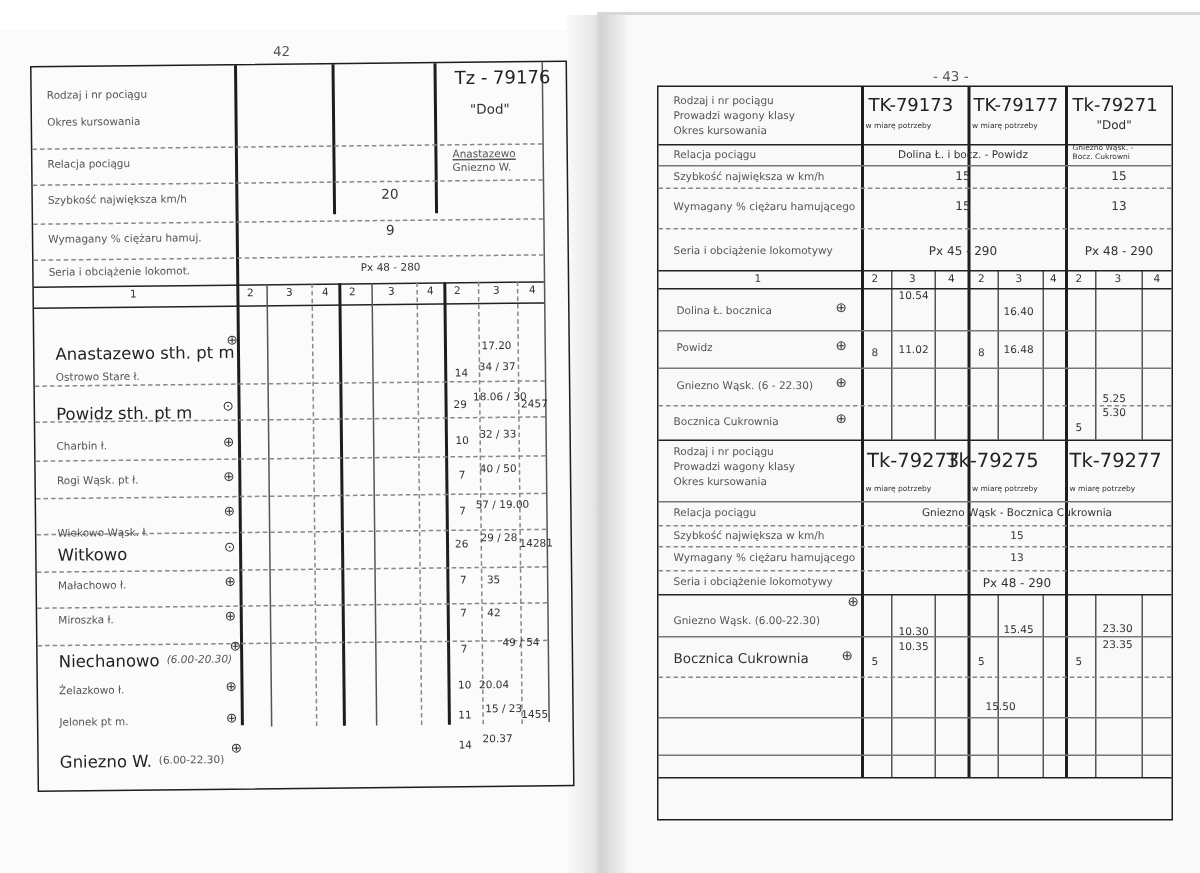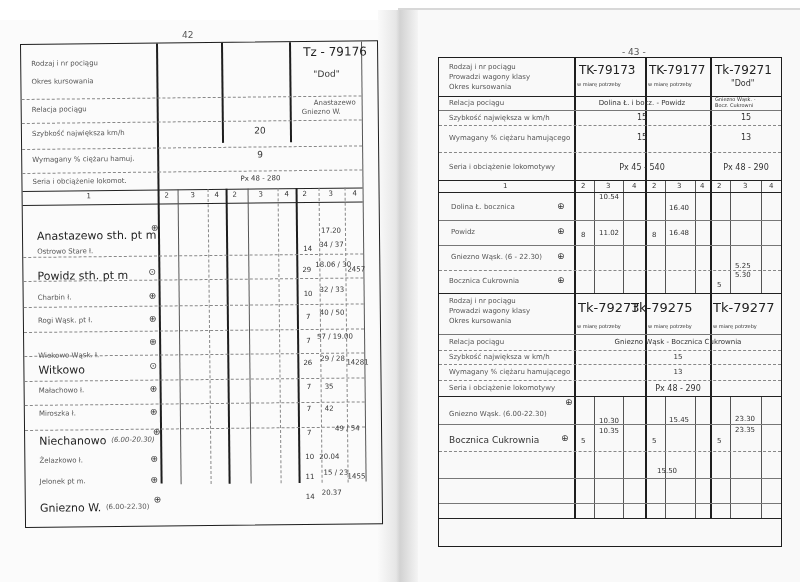--- a/index.html
+++ b/index.html
@@ -55,21 +55,21 @@
 
   <div class="txt st" style="left:10px;top:16px;">Rodzaj i nr pociągu</div>
   <div class="txt st" style="left:10px;top:34px;">Okres kursowania</div>
   <div class="txt st" style="left:10px;top:62px;">Relacja pociągu</div>
   <div class="txt st" style="left:10px;top:86px;">Szybkość największa km/h</div>
   <div class="txt st" style="left:10px;top:112px;">Wymagany % ciężaru hamuj.</div>
   <div class="txt st" style="left:10px;top:134px;">Seria i obciążenie lokomot.</div>
 
   <div class="txt train" style="left:282px;top:4px;">Tz - 79176</div>
   <div class="txt" style="left:292px;top:28px;font-size:9px;">"Dod"</div>
-  <div class="txt st" style="left:292px;top:58px;">Anastazewo</div>
+  <div class="txt st" style="left:280px;top:58px;text-decoration:underline;">Anastazewo</div>
   <div class="txt st" style="left:280px;top:67px;">Gniezno W.</div>
   <div class="txt center" style="left:136px;width:204px;top:84px;font-size:9px;">20</div>
   <div class="txt center" style="left:136px;width:204px;top:108px;font-size:9px;">9</div>
   <div class="txt center" style="left:136px;width:204px;top:133px;font-size:7px;">Px 48 - 280</div>
 
   <div class="txt num" style="left:64px;top:149px;">1</div>
   <div class="txt num" style="left:142px;top:149px;">2</div>
   <div class="txt num" style="left:168px;top:149px;">3</div>
   <div class="txt num" style="left:192px;top:149px;">4</div>
   <div class="txt num" style="left:210px;top:149px;">2</div>
@@ -198,21 +198,21 @@
   <div class="txt train" style="left:276px;top:6px;">Tk-79271</div>
   <div class="txt" style="left:292px;top:22px;font-size:8px;">"Dod"</div>
 
   <div class="txt center" style="left:136px;width:134px;top:42px;font-size:7px;">Dolina Ł. i bocz. - Powidz</div>
   <div class="txt" style="left:276px;top:39px;font-size:5px;">Gniezno Wąsk. -</div>
   <div class="txt" style="left:276px;top:45px;font-size:5px;">Bocz. Cukrowni</div>
   <div class="txt center" style="left:136px;width:134px;top:56px;font-size:8px;">15</div>
   <div class="txt center" style="left:272px;width:70px;top:56px;font-size:8px;">15</div>
   <div class="txt center" style="left:136px;width:134px;top:76px;font-size:8px;">15</div>
   <div class="txt center" style="left:272px;width:70px;top:76px;font-size:8px;">13</div>
-  <div class="txt center" style="left:136px;width:134px;top:106px;font-size:8px;">Px 45 - 540</div>
+  <div class="txt center" style="left:136px;width:134px;top:106px;font-size:8px;">Px 45 - 290</div>
   <div class="txt center" style="left:272px;width:70px;top:106px;font-size:8px;">Px 48 - 290</div>
 
   <div class="txt num" style="left:64px;top:125px;">1</div>
   <div class="txt num" style="left:142px;top:125px;">2</div>
   <div class="txt num" style="left:167px;top:125px;">3</div>
   <div class="txt num" style="left:193px;top:125px;">4</div>
   <div class="txt num" style="left:213px;top:125px;">2</div>
   <div class="txt num" style="left:238px;top:125px;">3</div>
   <div class="txt num" style="left:261px;top:125px;">4</div>
   <div class="txt num" style="left:278px;top:125px;">2</div>

